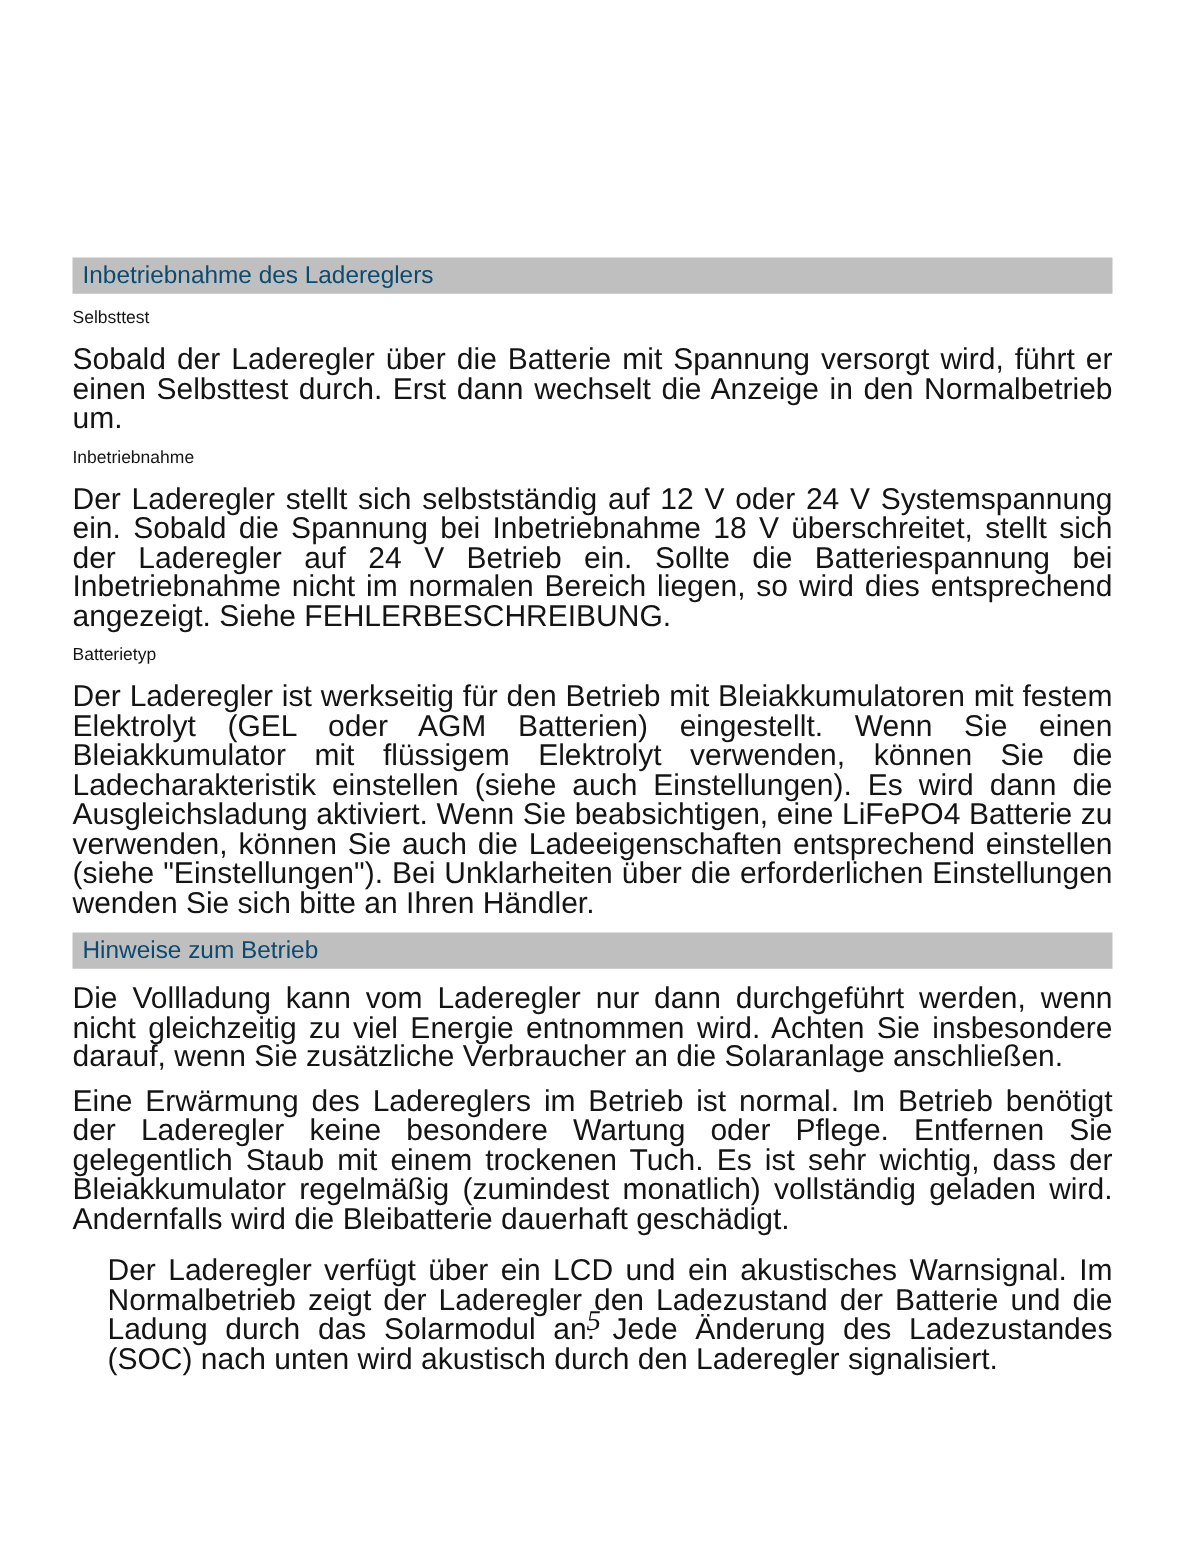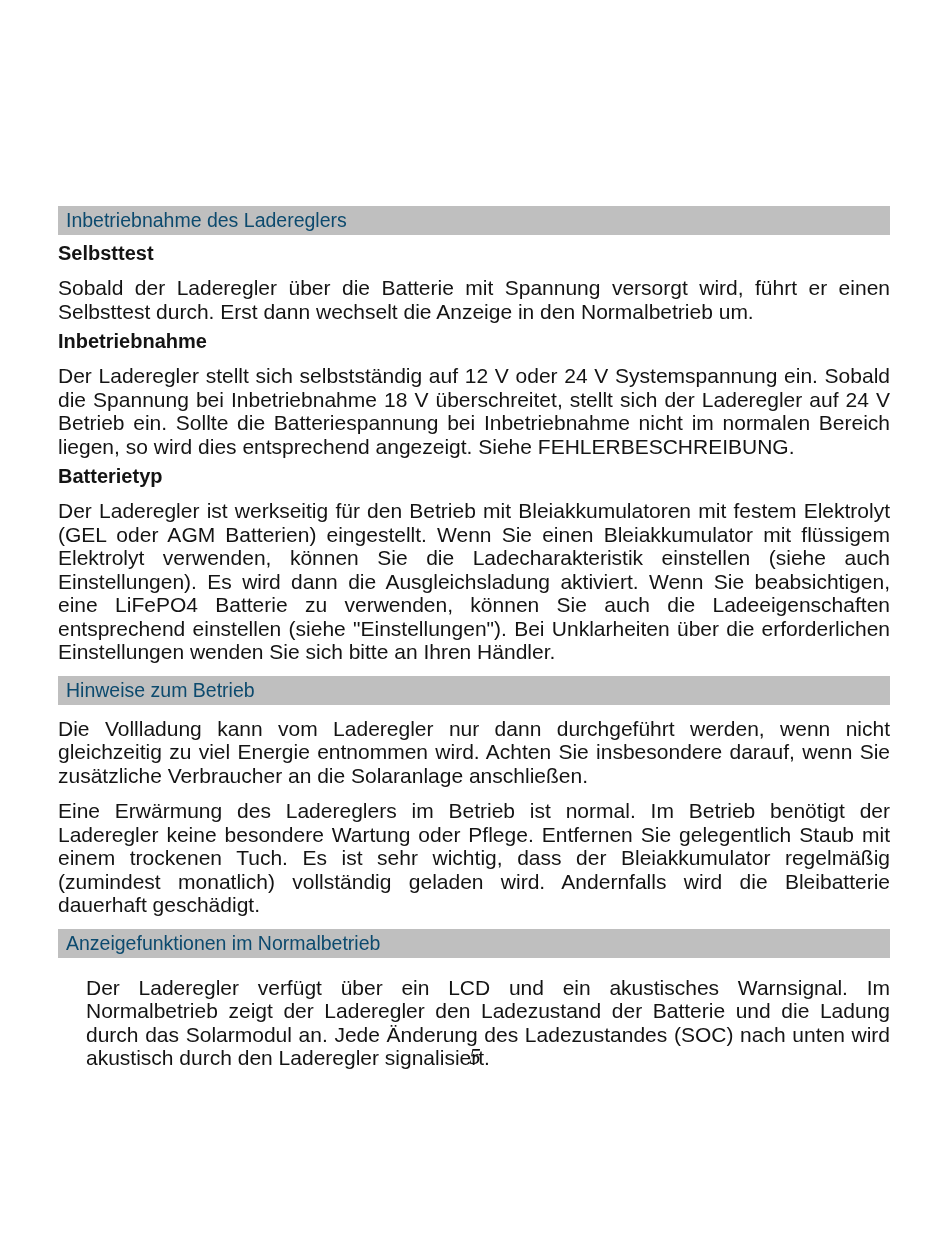--- a/index.html
+++ b/index.html
@@ -25,27 +25,27 @@
     padding-left: 8px;
     font-size: 19.5px;
     font-weight: 400;
     color: #0c4a6e;
     margin-top: 12px;
     white-space: nowrap;
     overflow: hidden;
   }
   .section-bar.first { margin-top: 0; }
   .subheading {
-    font-size: 20px;
-    font-weight: bold;
+    font-size: 14px;
+    font-weight: normal;
     line-height: 21px;
     margin: 8px 0 0 0;
   }
   .para {
-    font-size: 21px;
+    font-size: 24px;
     line-height: 23.5px;
     margin: 12px 0 0 0;
     text-align: justify;
   }
   .para.gap-lg { margin-top: 18px; margin-left: 28px; }
   .page-number {
     position: absolute;
     top: 1044px;
     left: 0;
     width: 100%;
@@ -70,19 +70,18 @@
     <div class="subheading">Inbetriebnahme</div>
     <p class="para">Der Laderegler stellt sich selbstständig auf 12 V oder 24 V Systemspannung ein. Sobald die Spannung bei Inbetriebnahme 18 V überschreitet, stellt sich der Laderegler auf 24 V Betrieb ein. Sollte die Batteriespannung bei Inbetriebnahme nicht im normalen Bereich liegen, so wird dies entsprechend angezeigt. Siehe FEHLERBESCHREIBUNG.</p>
 
     <div class="subheading">Batterietyp</div>
     <p class="para">Der Laderegler ist werkseitig für den Betrieb mit Bleiakkumulatoren mit festem Elektrolyt (GEL oder AGM Batterien) eingestellt. Wenn Sie einen Bleiakkumulator mit flüssigem Elektrolyt verwenden, können Sie die Ladecharakteristik einstellen (siehe auch Einstellungen). Es wird dann die Ausgleichsladung aktiviert. Wenn Sie beabsichtigen, eine LiFePO4 Batterie zu verwenden, können Sie auch die Ladeeigenschaften entsprechend einstellen (siehe "Einstellungen"). Bei Unklarheiten über die erforderlichen Einstellungen wenden Sie sich bitte an Ihren Händler.</p>
 
     <div class="section-bar">Hinweise zum Betrieb</div>
     <p class="para">Die Vollladung kann vom Laderegler nur dann durchgeführt werden, wenn nicht gleichzeitig zu viel Energie entnommen wird. Achten Sie insbesondere darauf, wenn Sie zusätzliche Verbraucher an die Solaranlage anschließen.</p>
     <p class="para">Eine Erwärmung des Ladereglers im Betrieb ist normal. Im Betrieb benötigt der Laderegler keine besondere Wartung oder Pflege. Entfernen Sie gelegentlich Staub mit einem trockenen Tuch. Es ist sehr wichtig, dass der Bleiakkumulator regelmäßig (zumindest monatlich) vollständig geladen wird. Andernfalls wird die Bleibatterie dauerhaft geschädigt.</p>
 
-    <div class="section-bar">Anzeigefunktionen im Normalbetrieb</div>
     <p class="para gap-lg">Der Laderegler verfügt über ein LCD und ein akustisches Warnsignal. Im Normalbetrieb zeigt der Laderegler den Ladezustand der Batterie und die Ladung durch das Solarmodul an. Jede Änderung des Ladezustandes (SOC) nach unten wird akustisch durch den Laderegler signalisiert.</p>
 
   </div>
 
   <div class="page-number">5</div>
 </div>
 
 </body></html>

